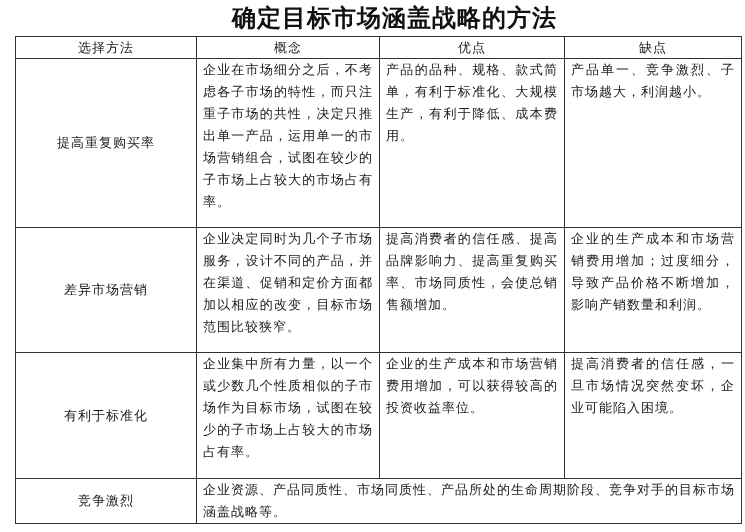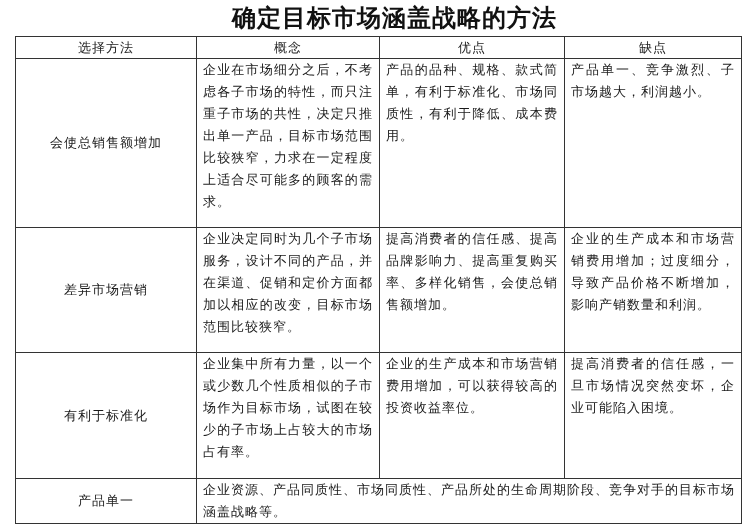--- a/index.html
+++ b/index.html
@@ -34,35 +34,35 @@
   <thead>
     <tr>
       <th>选择方法</th>
       <th>概念</th>
       <th>优点</th>
       <th>缺点</th>
     </tr>
   </thead>
   <tbody>
     <tr class="r1">
-      <td class="label">会使总销售额增加</td>
-      <td class="cell">企业在市场细分之后，不考虑各子市场的特性，而只注重子市场的共性，决定只推出单一产品，目标市场范围比较狭窄，力求在一定程度上适合尽可能多的顾客的需求。</td>
-      <td class="cell">产品的品种、规格、款式简单，有利于标准化、市场同质性，有利于降低、成本费用。</td>
+      <td class="label">提高重复购买率</td>
+      <td class="cell">企业在市场细分之后，不考虑各子市场的特性，而只注重子市场的共性，决定只推出单一产品，运用单一的市场营销组合，试图在较少的子市场上占较大的市场占有率。</td>
+      <td class="cell">产品的品种、规格、款式简单，有利于标准化、大规模生产，有利于降低、成本费用。</td>
       <td class="cell">产品单一、竞争激烈、子市场越大，利润越小。</td>
     </tr>
     <tr class="r2">
       <td class="label">差异市场营销</td>
       <td class="cell">企业决定同时为几个子市场服务，设计不同的产品，并在渠道、促销和定价方面都加以相应的改变，目标市场范围比较狭窄。</td>
-      <td class="cell">提高消费者的信任感、提高品牌影响力、提高重复购买率、多样化销售，会使总销售额增加。</td>
+      <td class="cell">提高消费者的信任感、提高品牌影响力、提高重复购买率、市场同质性，会使总销售额增加。</td>
       <td class="cell">企业的生产成本和市场营销费用增加；过度细分，导致产品价格不断增加，影响产销数量和利润。</td>
     </tr>
     <tr class="r3">
       <td class="label">有利于标准化</td>
       <td class="cell">企业集中所有力量，以一个或少数几个性质相似的子市场作为目标市场，试图在较少的子市场上占较大的市场占有率。</td>
       <td class="cell">企业的生产成本和市场营销费用增加，可以获得较高的投资收益率位。</td>
       <td class="cell">提高消费者的信任感，一旦市场情况突然变坏，企业可能陷入困境。</td>
     </tr>
     <tr class="r4">
-      <td class="label">产品单一</td>
+      <td class="label">竞争激烈</td>
       <td colspan="3" class="center">企业资源、产品同质性、市场同质性、产品所处的生命周期阶段、竞争对手的目标市场涵盖战略等。</td>
     </tr>
   </tbody>
 </table>
 
 </body></html>

